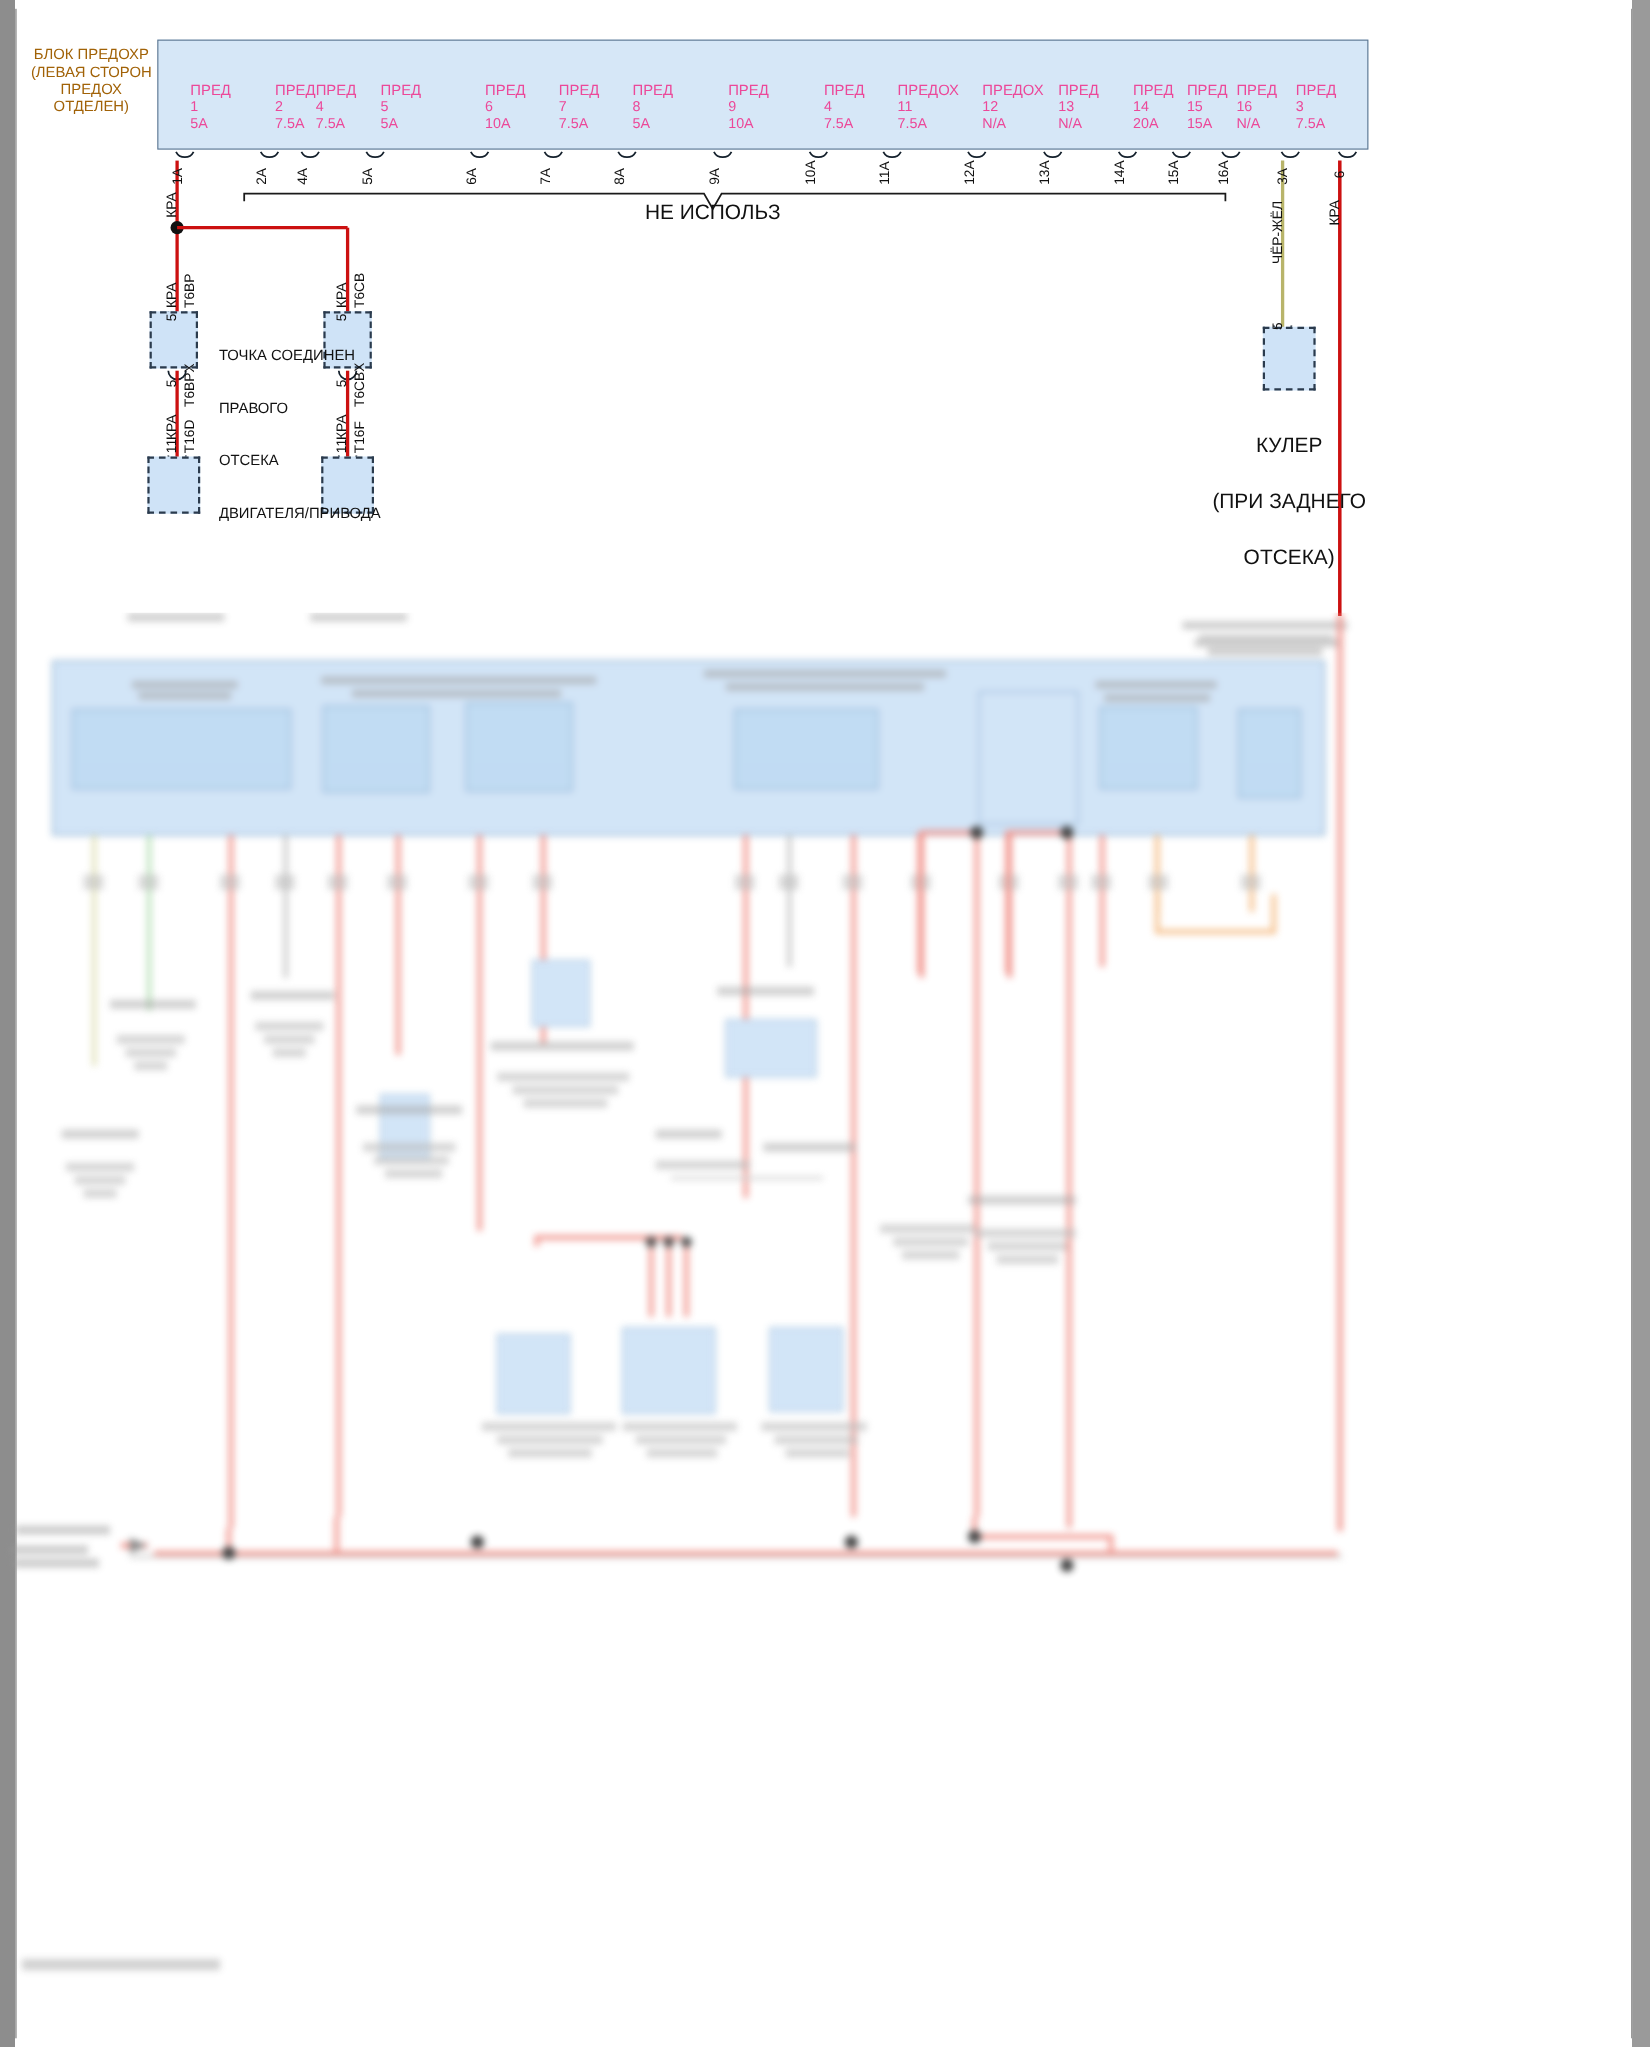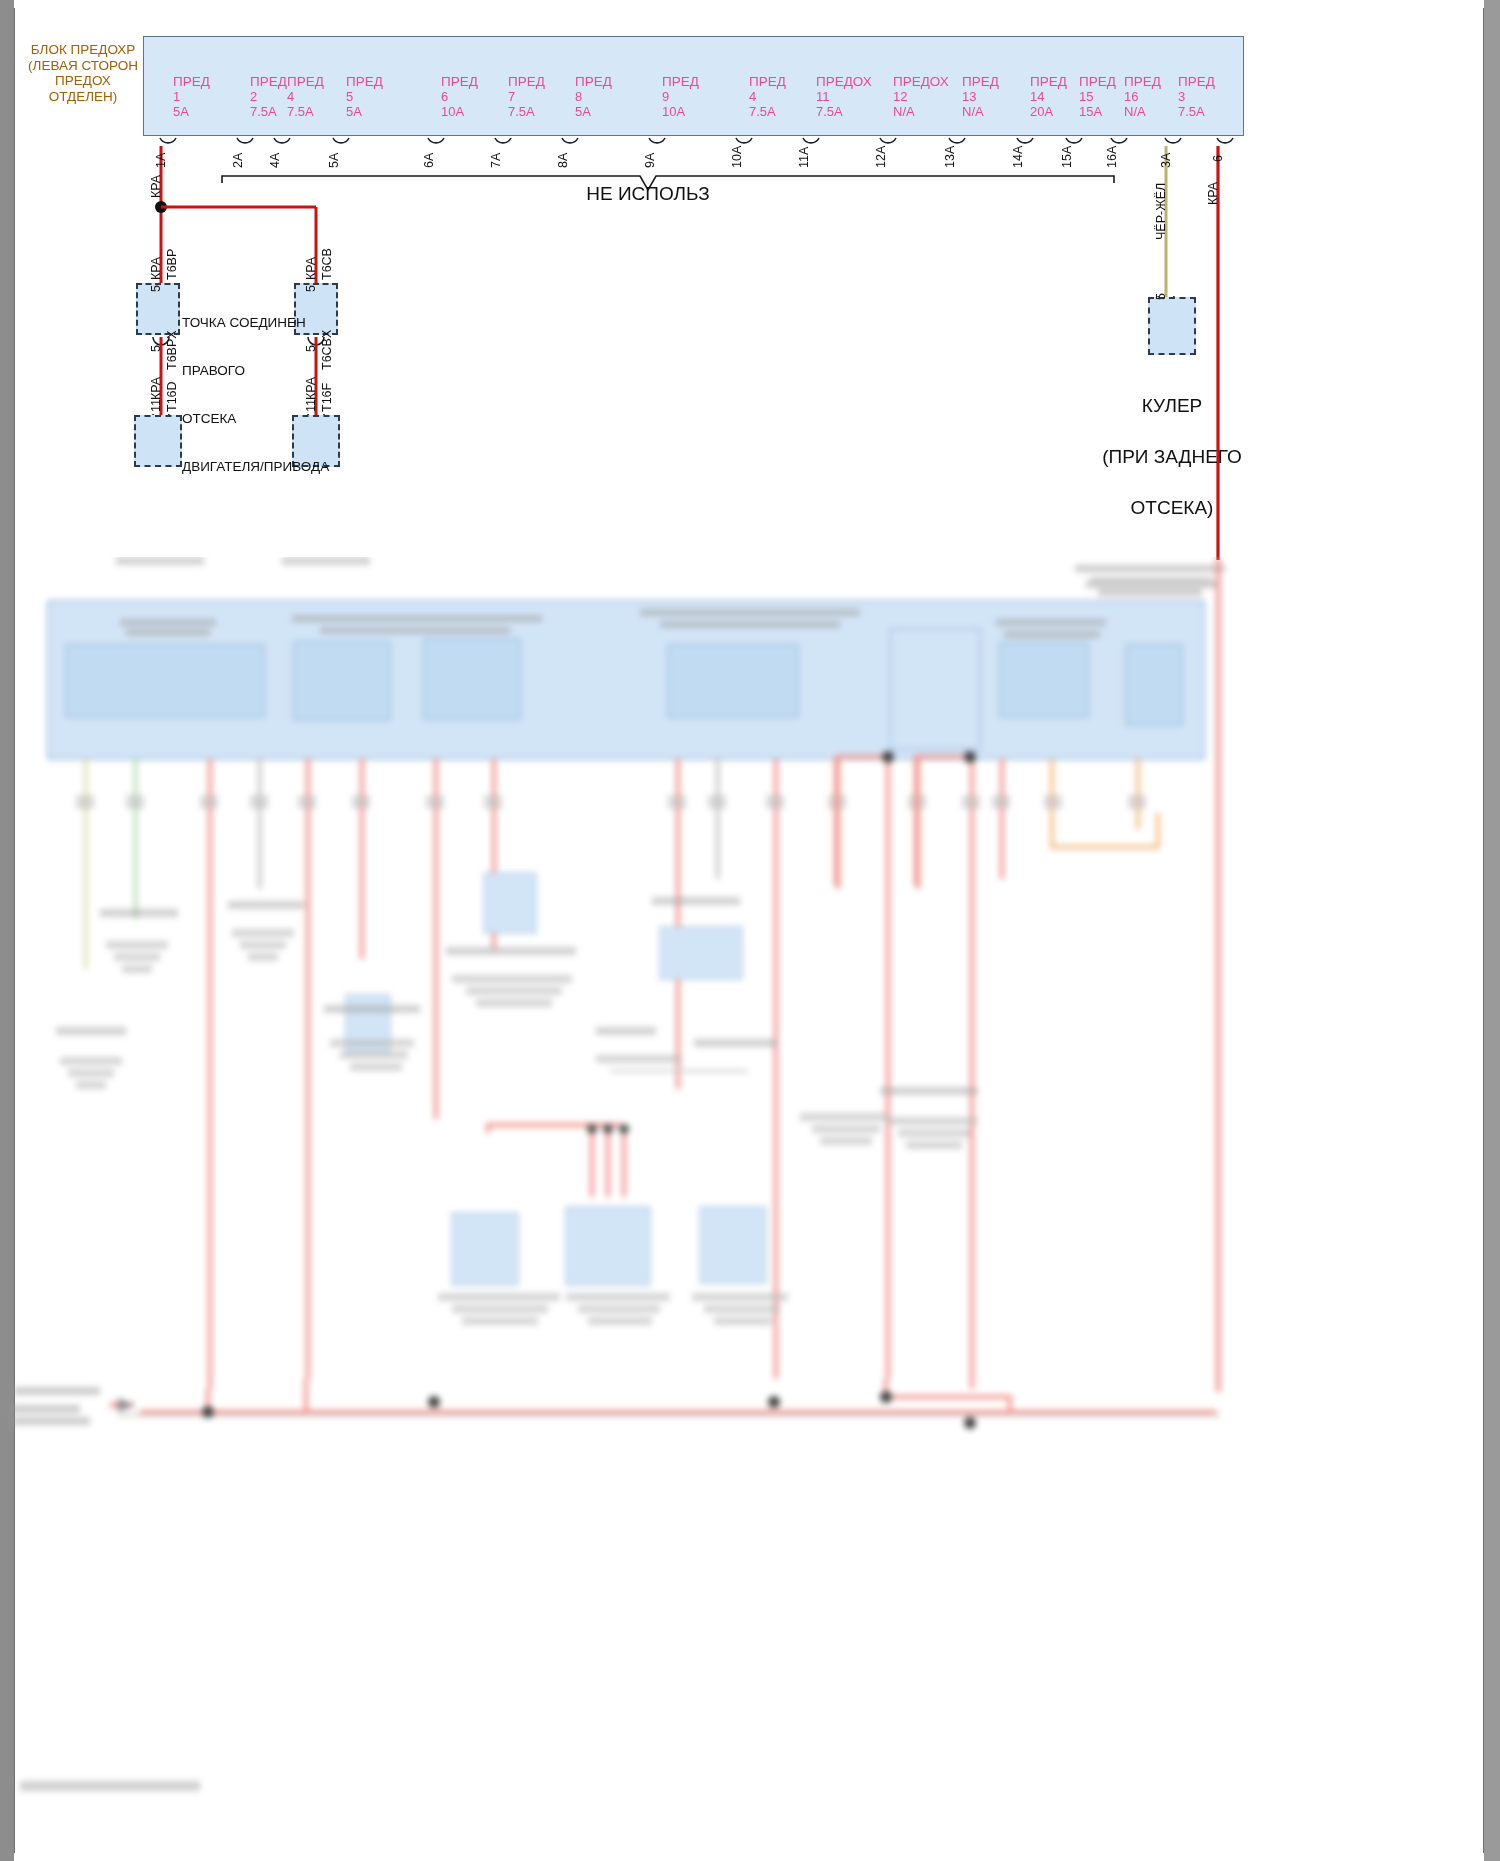--- a/index.html
+++ b/index.html
@@ -295,21 +295,21 @@
     </div>
 
   <div class="ctext" style="left:548px;top:185px;width:200px;">НЕ ИСПОЛЬЗ</div>
 
   <div class="dashbox" style="left:136px;top:283px;width:44px;height:52px;"></div>
   <div class="dashbox" style="left:294px;top:283px;width:44px;height:52px;"></div>
   <div class="dashbox" style="left:134px;top:415px;width:48px;height:52px;"></div>
   <div class="dashbox" style="left:292px;top:415px;width:48px;height:52px;"></div>
   <div class="dashbox" style="left:1148px;top:297px;width:48px;height:58px;"></div>
 
-  <div class="htext" style="left:182px;top:283px;">
+  <div class="htext" style="left:199px;top:283px;">
     <div>ТОЧКА СОЕДИНЕН</div>
     <div>ПРАВОГО</div>
     <div>ОТСЕКА</div>
     <div>ДВИГАТЕЛЯ/ПРИВОДА</div>
   </div>
 
   <div class="ctext" style="left:1092px;top:363px;width:160px;">
     <div>КУЛЕР</div>
     <div>(ПРИ ЗАДНЕГО</div>
     <div>ОТСЕКА)</div>

